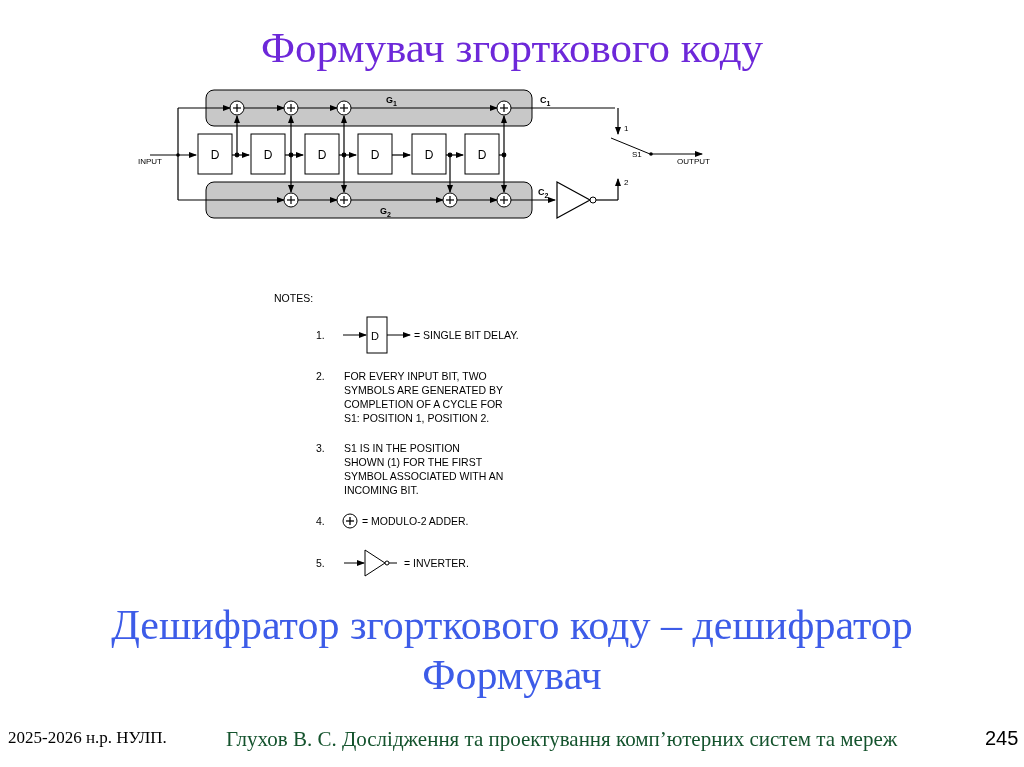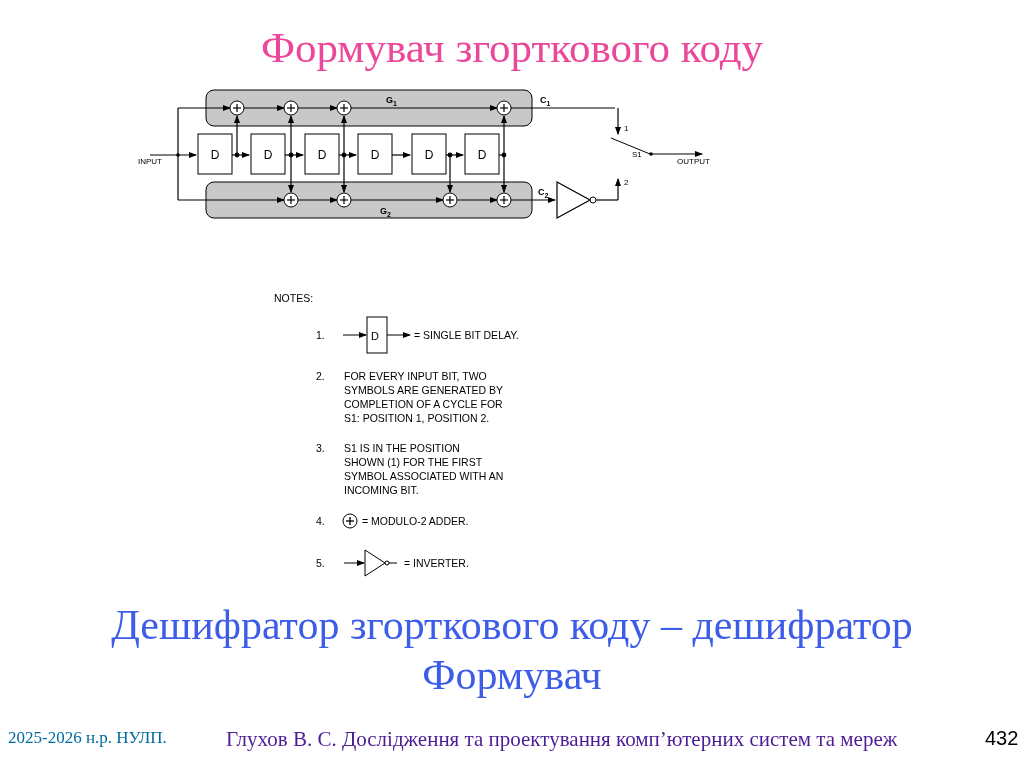--- a/index.html
+++ b/index.html
@@ -1,21 +1,21 @@
 <!DOCTYPE html>
 <html><head>
   <meta charset="utf-8">
   <style>
     html, body { margin: 0; padding: 0; background: #ffffff; }
     body { width: 1024px; height: 767px; position: relative; overflow: hidden; font-family: "Liberation Serif", serif; }
-    .title { position: absolute; left: 0; width: 1024px; top: 22px; text-align: center; font-family: "Liberation Serif", serif; font-size: 43px; color: #ec4899; line-height: 52px; }
+    .title { position: absolute; left: 0; width: 1024px; top: 22px; text-align: center; font-family: "Liberation Serif", serif; font-size: 43px; color: #6d28d9; line-height: 52px; }
     .diagram { position: absolute; left: 0; top: 0; }
     .subtitle { position: absolute; left: 40px; width: 944px; top: 600px; text-align: center; font-family: "Liberation Serif", serif; font-size: 42px; line-height: 50px; color: #3d5ce8; }
-    .footer-left { position: absolute; left: 8px; top: 728px; font-family: "Liberation Serif", serif; font-size: 17px; color: #0369a1; }
-    .footer-center { position: absolute; left: 226px; top: 727px; font-family: "Liberation Serif", serif; font-size: 21px; color: #4c1d95; }
+    .footer-left { position: absolute; left: 8px; top: 728px; font-family: "Liberation Serif", serif; font-size: 17px; color: #000000; }
+    .footer-center { position: absolute; left: 226px; top: 727px; font-family: "Liberation Serif", serif; font-size: 21px; color: #14532d; }
     .footer-right { position: absolute; left: 985px; top: 727px; font-family: "Liberation Sans", sans-serif; font-size: 20px; color: #000; }
     svg text { font-family: "Liberation Sans", sans-serif; }
   </style>
 </head>
 <body>
 
 <div class="title">Формувач згорткового коду</div>
 
 <svg class="diagram" width="1024" height="600" viewBox="0 0 1024 600" xmlns="http://www.w3.org/2000/svg">
   <defs>
@@ -174,13 +174,13 @@
     <circle cx="387" cy="563" r="2" fill="#fff" stroke="#000"></circle>
     <line x1="389" y1="563" x2="397" y2="563" stroke="#000" stroke-width="1"></line>
     <text x="404" y="567">=  INVERTER.</text>
   </g>
 </svg>
 
 <div class="subtitle">Дешифратор згорткового коду – дешифратор Формувач</div>
 
 <div class="footer-left">2025-2026 н.р. НУЛП.</div>
 <div class="footer-center">Глухов В. С. Дослідження та проектування комп’ютерних систем та мереж</div>
-<div class="footer-right">432</div>
+<div class="footer-right">245</div>
 
 </body></html>

